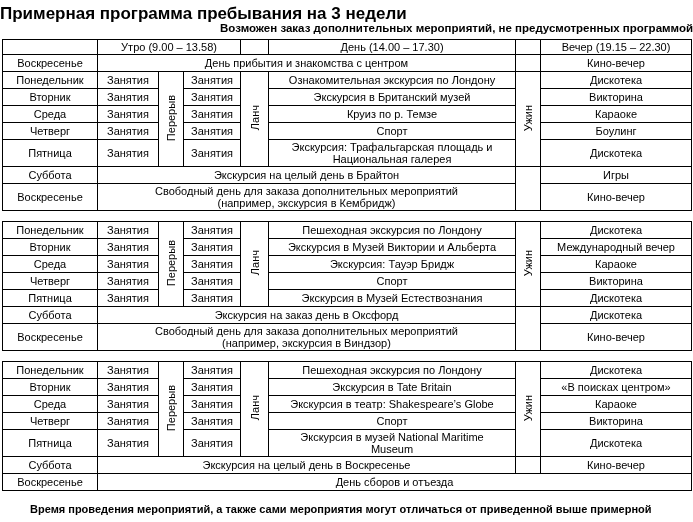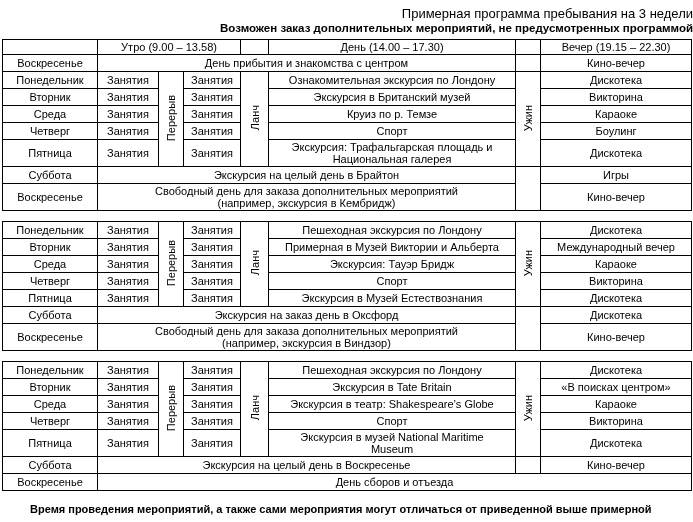--- a/index.html
+++ b/index.html
@@ -1,20 +1,20 @@
 <!DOCTYPE html>
 <html><head>
 <meta charset="utf-8">
 <style>
   html,body{margin:0;padding:0;}
   body{
     width:693px;height:522px;overflow:hidden;background:#fff;color:#000;
     font-family:"Liberation Sans","DejaVu Sans",sans-serif;font-size:11px;
   }
-  .title{font-weight:normal;text-align:right;font-size:13px;margin:7px 0 2px 0;line-height:13px;}
+  .title{font-weight:bold;text-align:left;font-size:17px;margin:7px 0 2px 0;line-height:13px;}
   .subtitle{font-weight:bold;text-align:right;font-size:11.5px;margin:0 0 4px 0;line-height:13px;}
   table{border-collapse:collapse;table-layout:fixed;width:689px;margin:0 0 10px 2px;}
   td{
     border:1px solid #000;text-align:center;vertical-align:middle;
     padding:1px 2px;line-height:12px;word-wrap:break-word;
   }
   tr{height:17px;}
   tr.rh{height:14px;}
   td.act{padding:1px 10px;margin-left:20px;}
   td.wide{padding:1px 38px;margin-top:40px;}
@@ -130,21 +130,21 @@
     <td>Занятия</td>
     <td class="vcell" rowspan="5"><span>Ланч</span></td>
     <td class="act">Пешеходная экскурсия по Лондону</td>
     <td class="vcell" rowspan="5"><span>Ужин</span></td>
     <td>Дискотека</td>
   </tr>
   <tr>
     <td>Вторник</td>
     <td>Занятия</td>
     <td>Занятия</td>
-    <td class="act">Примерная в Музей Виктории и Альберта</td>
+    <td class="act">Экскурсия в Музей Виктории и Альберта</td>
     <td>Международный вечер</td>
   </tr>
   <tr>
     <td>Среда</td>
     <td>Занятия</td>
     <td>Занятия</td>
     <td class="act">Экскурсия: Тауэр Бридж</td>
     <td>Караоке</td>
   </tr>
   <tr>

